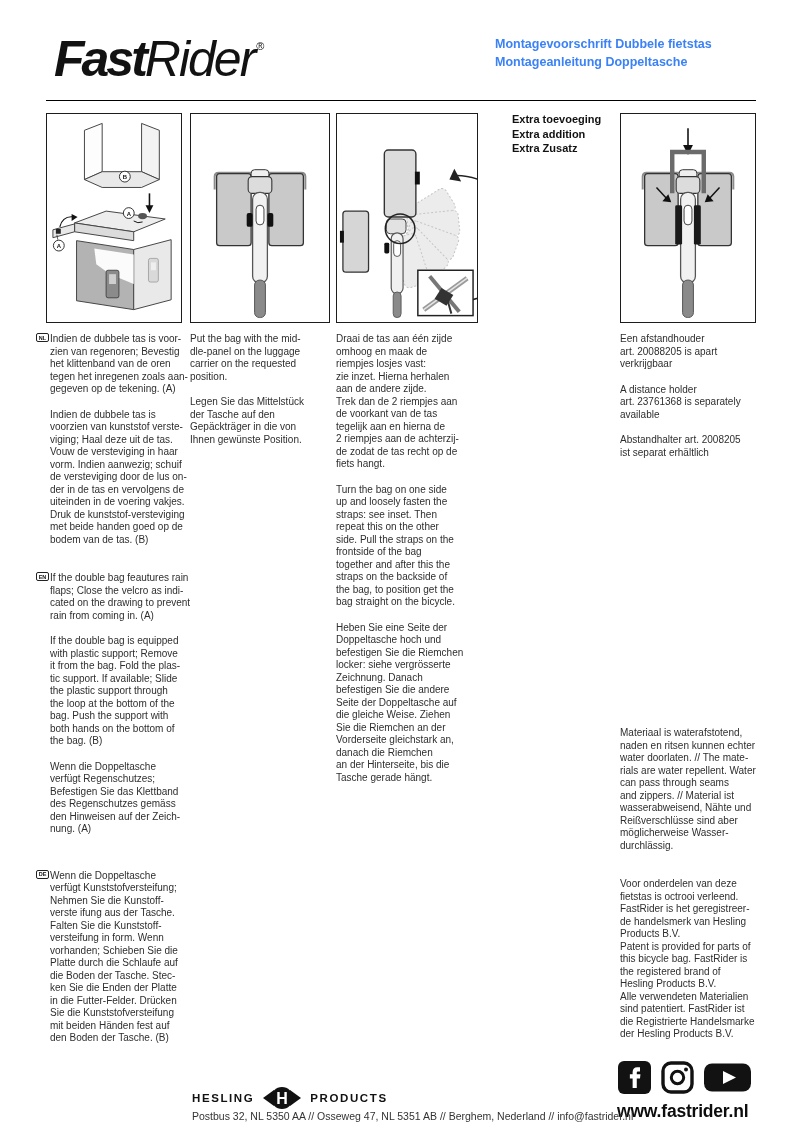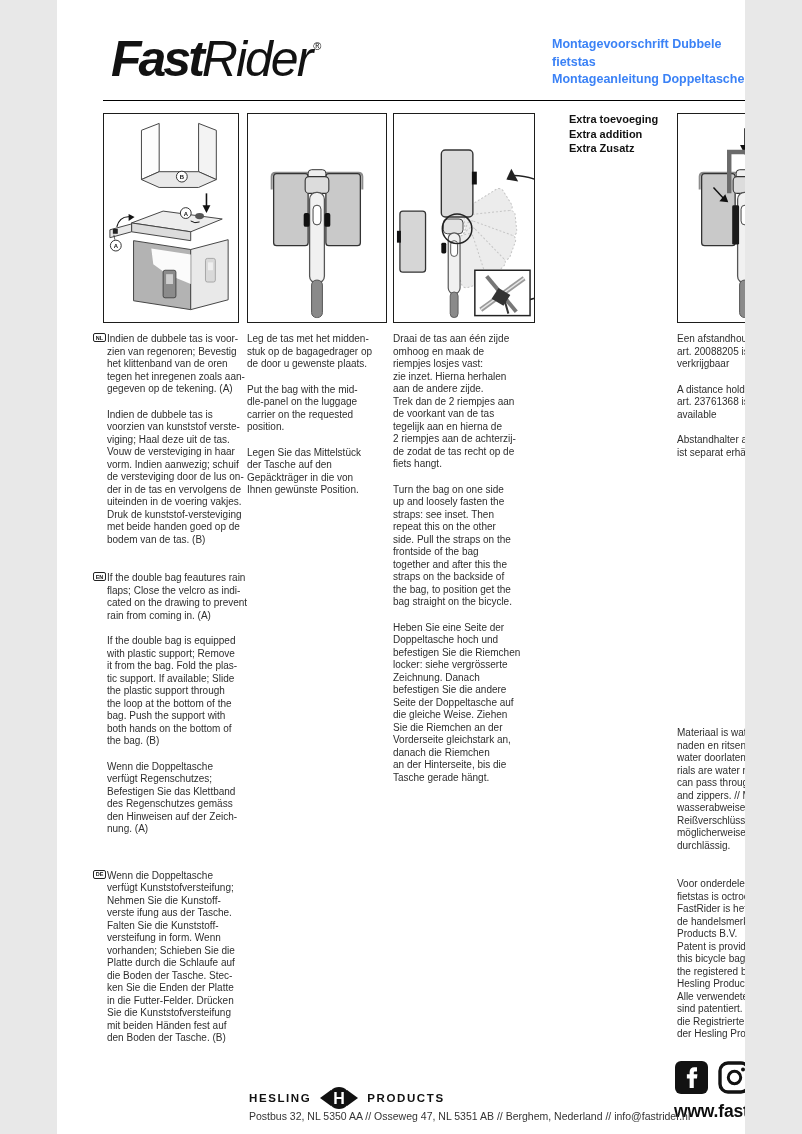--- a/index.html
+++ b/index.html
@@ -1,19 +1,19 @@
 <!DOCTYPE html>
 <html><head>
 <meta charset="utf-8">
 <style>
   * { box-sizing: border-box; margin: 0; padding: 0; }
   html,body { background:#e8e8e8; }
   body { font-family: "Liberation Sans", sans-serif; }
   .page {
-    position: relative; width: 688px; height: 1134px;
+    position: relative; width: 802px; height: 1134px;
     background: #ffffff; margin: 0 auto; overflow: hidden;
     color:#2b2b2b;
   }
   
   .logo { position:absolute; left:54px; top:30px; font-style:italic; color:#121212; white-space:nowrap; }
   .logo .fast { font-size:50px; font-weight:800; letter-spacing:-3px; }
   .logo .rider { font-size:50px; font-weight:400; letter-spacing:-2px; }
   .logo .reg { font-size:11px; font-weight:400; font-style:normal; position:relative; top:-26px; left:2px; }
   .titleblock { position:absolute; left:495px; top:36px; }
   .titleblock div { font-size:12.5px; font-weight:bold; line-height:17.5px; color:#3b82f6; }
@@ -236,23 +236,20 @@
 die Boden der Tasche. Stec-
 ken Sie die Enden der Platte
 in die Futter-Felder. Drücken
 Sie die Kunststofversteifung
 mit beiden Händen fest auf
 den Boden der Tasche. (B)</p>
     </div>
   </div>
 
   <div class="col" style="left:190px; top:333px; width:145px;">
-    <p class="para">Leg de tas met het midden-
-stuk op de bagagedrager op
-de door u gewenste plaats.</p>
     <p class="para">Put the bag with the mid-
 dle-panel on the luggage
 carrier on the requested
 position.</p>
     <p class="para">Legen Sie das Mittelstück
 der Tasche auf den
 Gepäckträger in die von
 Ihnen gewünste Position.</p>
   </div>
 

